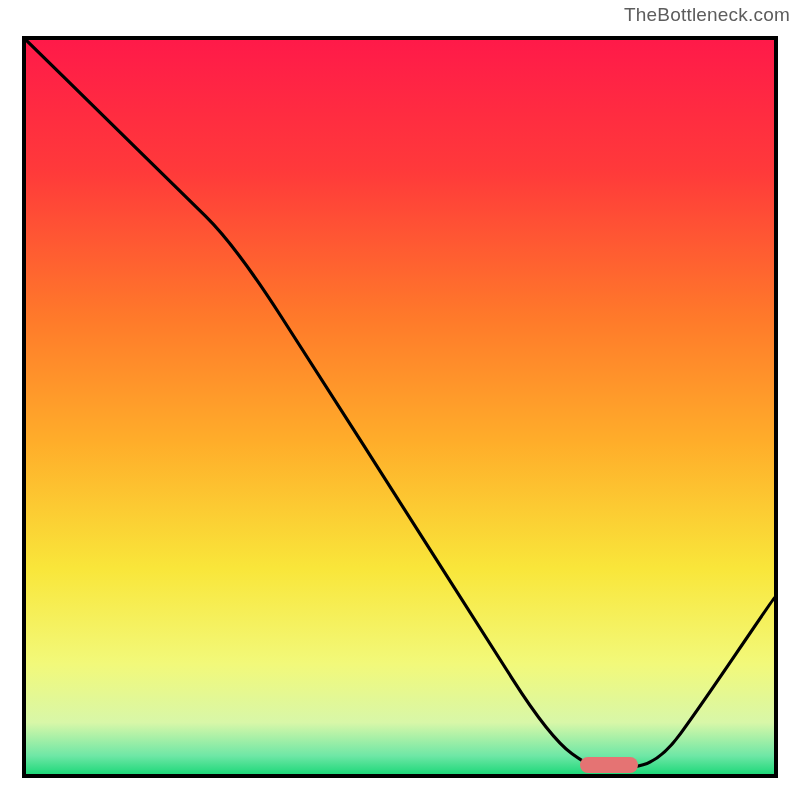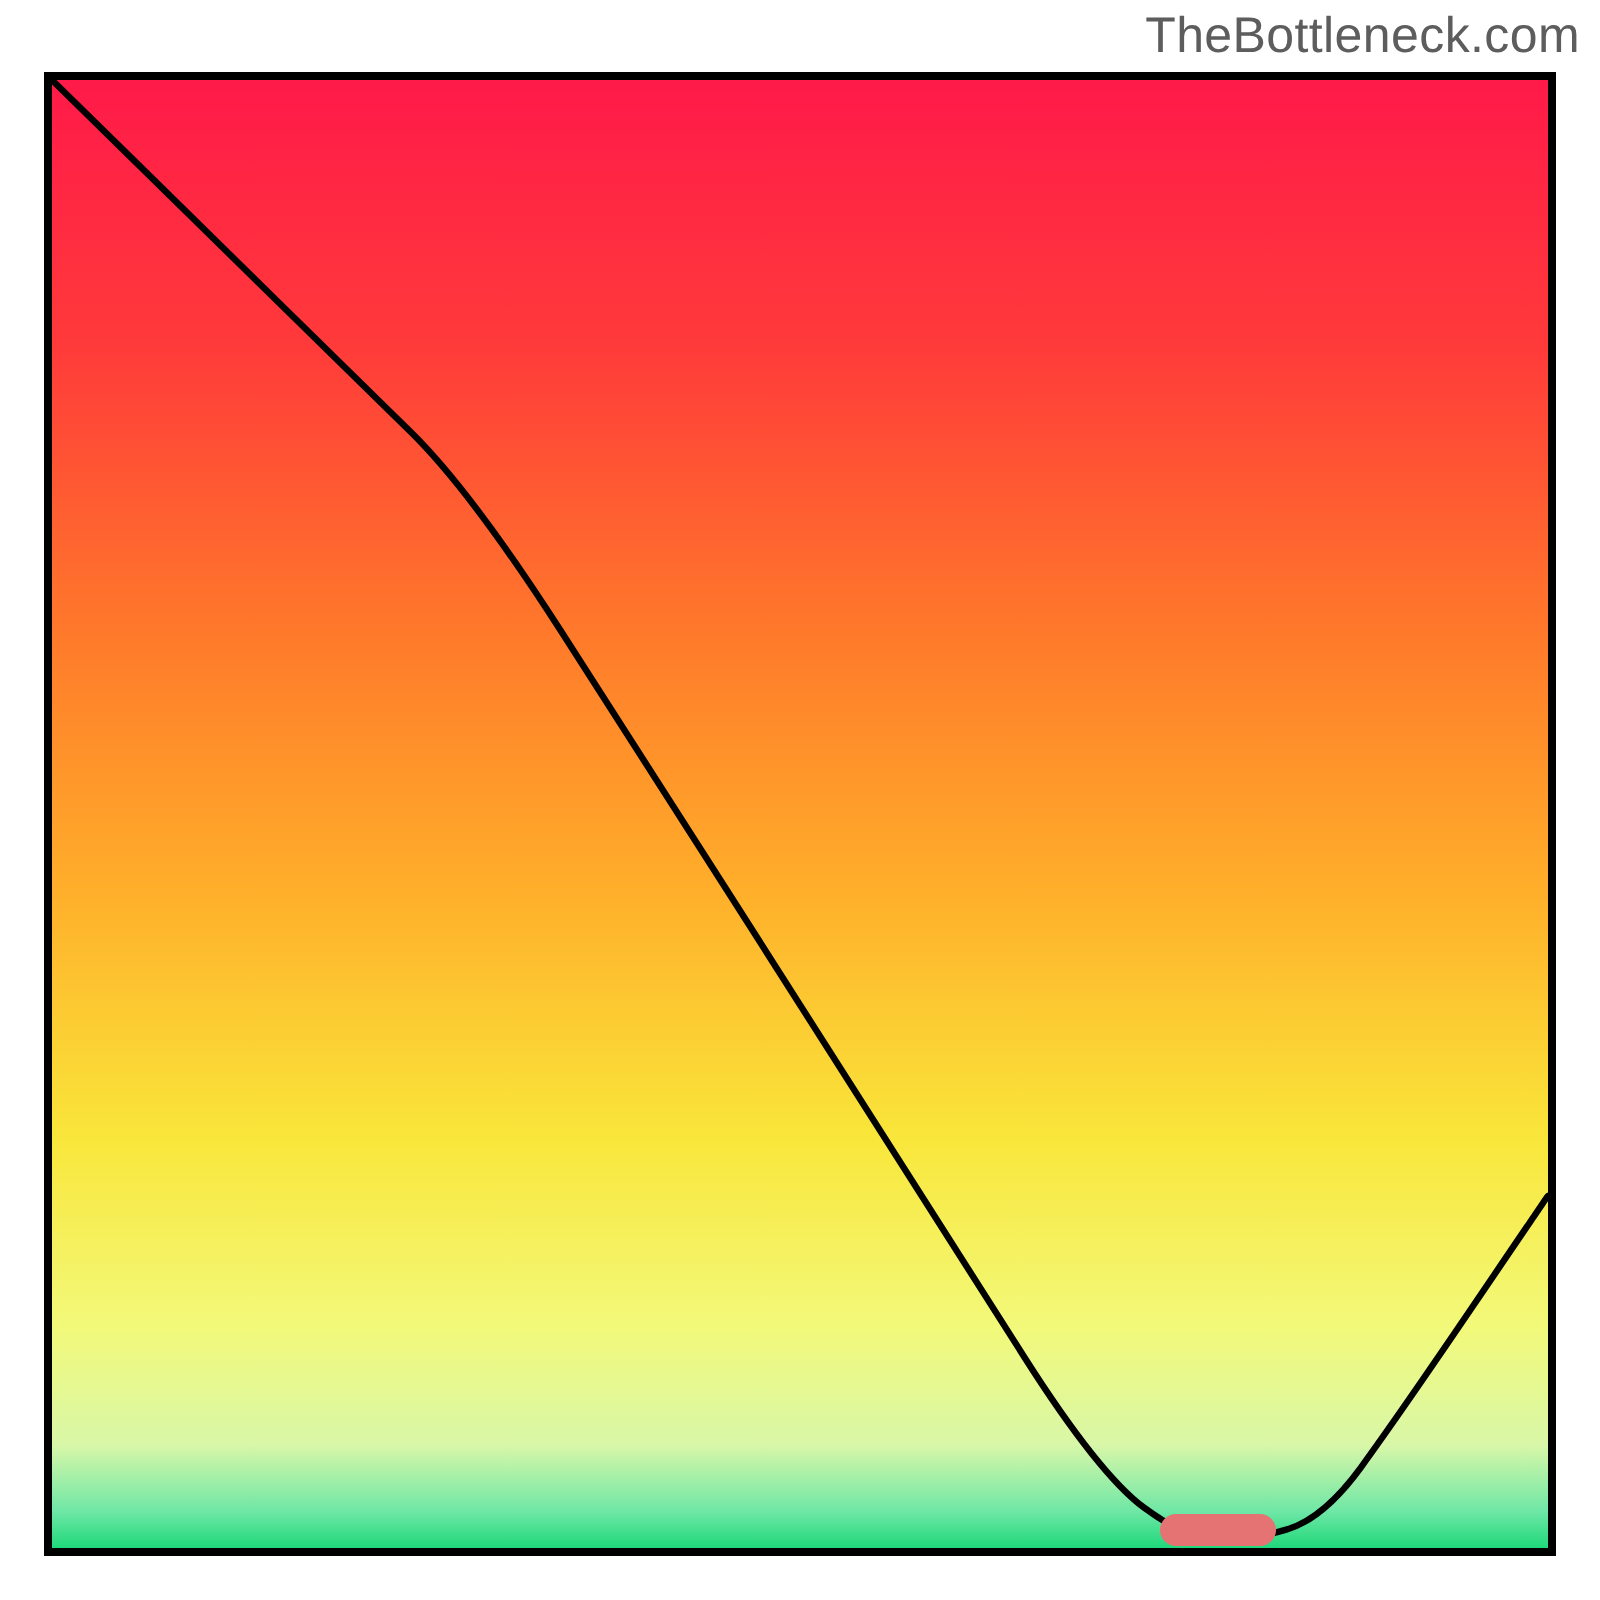--- a/index.html
+++ b/index.html
@@ -12,21 +12,21 @@
   }
   .container {
     position: relative;
     width: 800px;
     height: 800px;
   }
   .watermark {
     position: absolute;
     top: 4px;
     right: 10px;
-    font-size: 25px;
+    font-size: 19px;
     color: #5d5d5d;
     font-weight: 500;
     letter-spacing: 0.2px;
   }
   .plot-frame {
     position: absolute;
     left: 22px;
     top: 36px;
     width: 756px;
     height: 742px;

